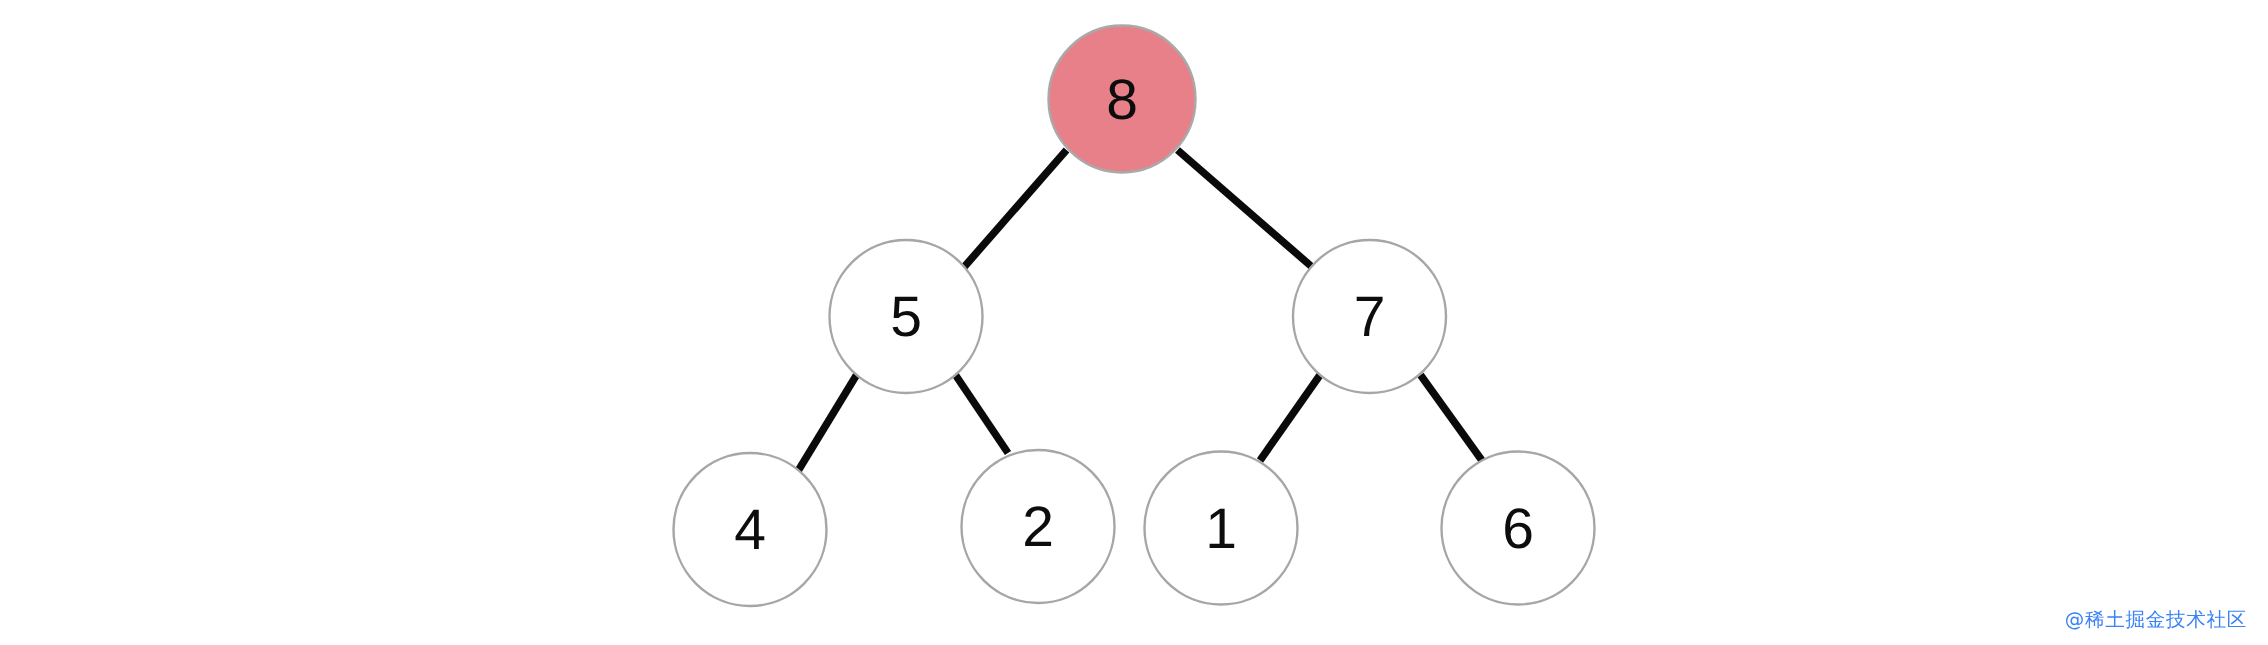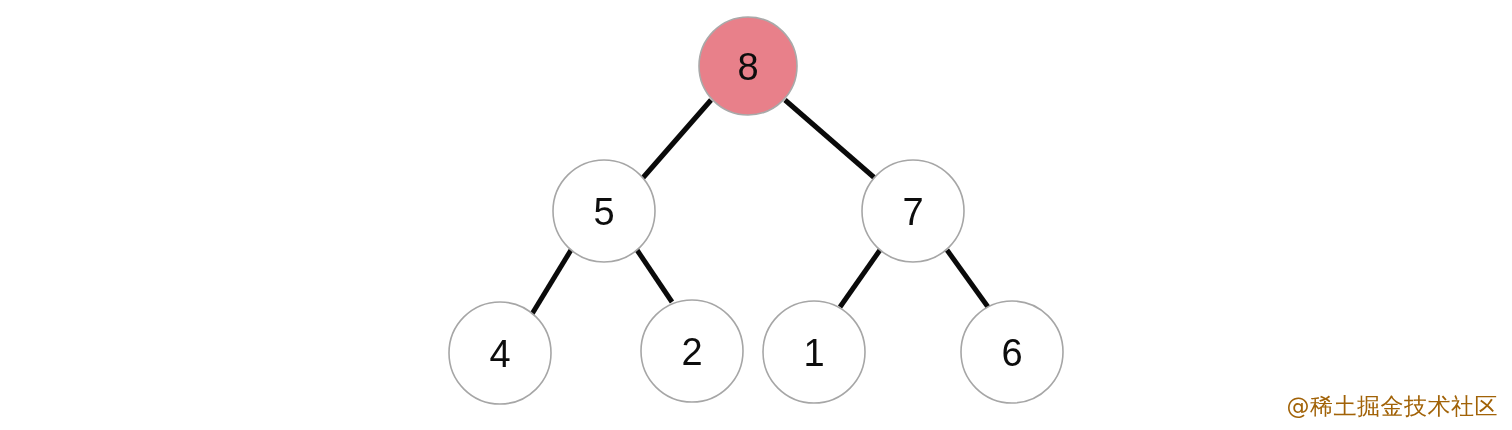--- a/index.html
+++ b/index.html
@@ -40,22 +40,22 @@
     text-anchor: middle;
     dominant-baseline: central;
     font-weight: 400;
   }
 
   #watermark {
     position: absolute;
     right: 14px;
     bottom: 8px;
     font-family: "DejaVu Sans", sans-serif;
-    font-size: 23px;
-    color: #a16207;
+    font-size: 13px;
+    color: #3b82f6;
     letter-spacing: 0.5px;
     white-space: nowrap;
     user-select: none;
   }
 </style>
 </head>
 <body>
 
 <svg id="tree-canvas" viewBox="0 0 1512 430" xmlns="http://www.w3.org/2000/svg">
 

